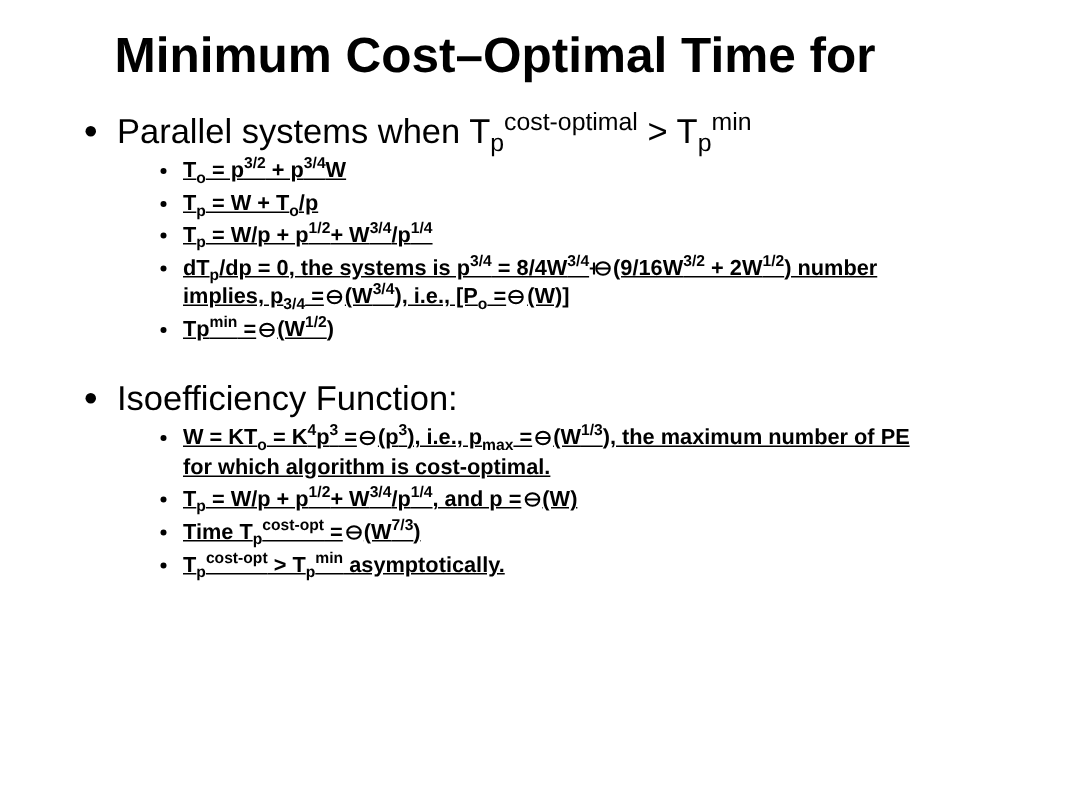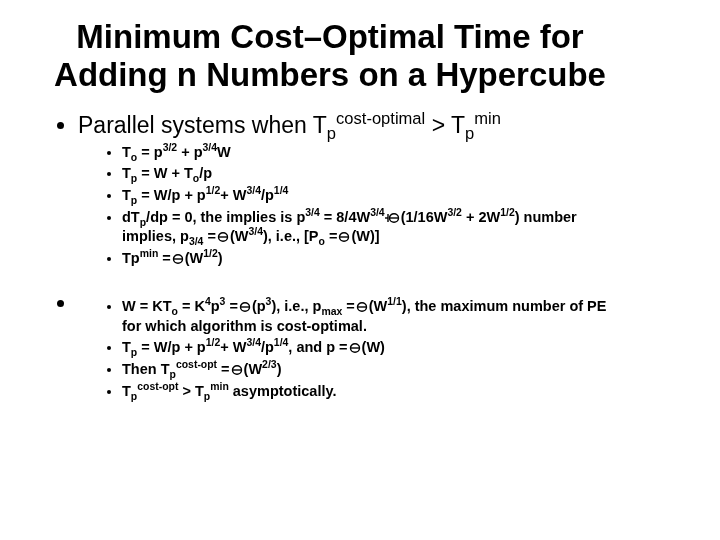--- a/index.html
+++ b/index.html
@@ -40,99 +40,100 @@
     list-style: disc;
     padding-left: 44px;
     margin: 4px 0 0 0;
   }
   ul.sub > li {
     font-size: 14.5px;
     font-weight: bold;
     line-height: 1.35;
     margin-bottom: 2px;
     font-family: Arial, Helvetica, sans-serif;
+    text-decoration: underline;
   }
   .sup { font-size: 0.72em; vertical-align: super; line-height: 0; }
   .sub-s { font-size: 0.72em; vertical-align: sub; line-height: 0; }
   .theta {
     display: inline-block;
     vertical-align: -2px;
   }
 </style>
 </head>
 <body>
 
 <div class="slide">
 
   <div class="title">
     <span>Minimum Cost–Optimal Time for</span><br>
-    <span>Adding n Numbers on a Hypercube</span>
   </div>
 
   <ul class="top">
 
     <li>
       <span>Parallel systems when T</span><span class="sub-s">p</span><span class="sup">cost-optimal</span><span> &gt; T</span><span class="sub-s">p</span><span class="sup">min</span>
 
       <ul class="sub">
         <li>
           <span>T</span><span class="sub-s">o</span><span> = p</span><span class="sup">3/2</span><span> + p</span><span class="sup">3/4</span><span>W</span>
         </li>
         <li>
           <span>T</span><span class="sub-s">p</span><span> = W + T</span><span class="sub-s">o</span><span>/p</span>
         </li>
         <li>
           <span>T</span><span class="sub-s">p</span><span> = W/p + p</span><span class="sup">1/2</span><span>+ W</span><span class="sup">3/4</span><span>/p</span><span class="sup">1/4</span>
         </li>
         <li>
-          <span>dT</span><span class="sub-s">p</span><span>/dp = 0, the implies is p</span><span class="sup">3/4</span><span> = 8/4W</span><span class="sup">3/4</span><svg class="theta" width="16" height="12" viewBox="0 0 16 12">
+          <span>dT</span><span class="sub-s">p</span><span>/dp = 0, the systems is p</span><span class="sup">3/4</span><span> = 8/4W</span><span class="sup">3/4</span><svg class="theta" width="16" height="12" viewBox="0 0 16 12">
               <line x1="0" y1="6" x2="3" y2="6" stroke="#000" stroke-width="1.4"></line>
               <line x1="3" y1="2" x2="3" y2="10" stroke="#000" stroke-width="1.4"></line>
               <ellipse cx="9" cy="6" rx="4.5" ry="4.2" fill="none" stroke="#000" stroke-width="1.4"></ellipse>
               <line x1="4.5" y1="6" x2="13.5" y2="6" stroke="#000" stroke-width="1.4"></line>
-            </svg><span>(1/16W</span><span class="sup">3/2</span><span> + 2W</span><span class="sup">1/2</span><span>) number implies, p</span><span class="sub-s">3/4</span><span> =</span><svg class="theta" width="14" height="12" viewBox="0 0 14 12">
+            </svg><span>(9/16W</span><span class="sup">3/2</span><span> + 2W</span><span class="sup">1/2</span><span>) number implies, p</span><span class="sub-s">3/4</span><span> =</span><svg class="theta" width="14" height="12" viewBox="0 0 14 12">
               <ellipse cx="7" cy="6" rx="4.5" ry="4.2" fill="none" stroke="#000" stroke-width="1.4"></ellipse>
               <line x1="2.5" y1="6" x2="11.5" y2="6" stroke="#000" stroke-width="1.4"></line>
             </svg><span>(W</span><span class="sup">3/4</span><span>), i.e., [P</span><span class="sub-s">o</span><span> =</span><svg class="theta" width="14" height="12" viewBox="0 0 14 12">
               <ellipse cx="7" cy="6" rx="4.5" ry="4.2" fill="none" stroke="#000" stroke-width="1.4"></ellipse>
               <line x1="2.5" y1="6" x2="11.5" y2="6" stroke="#000" stroke-width="1.4"></line>
             </svg><span>(W)]</span>
         </li>
         <li>
           <span>Tp</span><span class="sup">min</span><span> =</span><svg class="theta" width="14" height="12" viewBox="0 0 14 12">
               <ellipse cx="7" cy="6" rx="4.5" ry="4.2" fill="none" stroke="#000" stroke-width="1.4"></ellipse>
               <line x1="2.5" y1="6" x2="11.5" y2="6" stroke="#000" stroke-width="1.4"></line>
             </svg><span>(W</span><span class="sup">1/2</span><span>)</span>
         </li>
       </ul>
     </li>
 
     <li class="iso">
+      <span>Isoefficiency Function:</span>
 
       <ul class="sub">
         <li>
           <span>W = KT</span><span class="sub-s">o</span><span> = K</span><span class="sup">4</span><span>p</span><span class="sup">3</span><span> =</span><svg class="theta" width="14" height="12" viewBox="0 0 14 12">
               <ellipse cx="7" cy="6" rx="4.5" ry="4.2" fill="none" stroke="#000" stroke-width="1.4"></ellipse>
               <line x1="2.5" y1="6" x2="11.5" y2="6" stroke="#000" stroke-width="1.4"></line>
             </svg><span>(p</span><span class="sup">3</span><span>), i.e., p</span><span class="sub-s">max</span><span> =</span><svg class="theta" width="14" height="12" viewBox="0 0 14 12">
               <ellipse cx="7" cy="6" rx="4.5" ry="4.2" fill="none" stroke="#000" stroke-width="1.4"></ellipse>
               <line x1="2.5" y1="6" x2="11.5" y2="6" stroke="#000" stroke-width="1.4"></line>
-            </svg><span>(W</span><span class="sup">1/1</span><span>), the maximum number of PE for which algorithm is cost-optimal.</span>
+            </svg><span>(W</span><span class="sup">1/3</span><span>), the maximum number of PE for which algorithm is cost-optimal.</span>
         </li>
         <li>
           <span>T</span><span class="sub-s">p</span><span> = W/p + p</span><span class="sup">1/2</span><span>+ W</span><span class="sup">3/4</span><span>/p</span><span class="sup">1/4</span><span>, and p =</span><svg class="theta" width="14" height="12" viewBox="0 0 14 12">
               <ellipse cx="7" cy="6" rx="4.5" ry="4.2" fill="none" stroke="#000" stroke-width="1.4"></ellipse>
               <line x1="2.5" y1="6" x2="11.5" y2="6" stroke="#000" stroke-width="1.4"></line>
             </svg><span>(W)</span>
         </li>
         <li>
-          <span>Then T</span><span class="sub-s">p</span><span class="sup">cost-opt</span><span> =</span><svg class="theta" width="14" height="12" viewBox="0 0 14 12">
+          <span>Time T</span><span class="sub-s">p</span><span class="sup">cost-opt</span><span> =</span><svg class="theta" width="14" height="12" viewBox="0 0 14 12">
               <ellipse cx="7" cy="6" rx="4.5" ry="4.2" fill="none" stroke="#000" stroke-width="1.4"></ellipse>
               <line x1="2.5" y1="6" x2="11.5" y2="6" stroke="#000" stroke-width="1.4"></line>
-            </svg><span>(W</span><span class="sup">2/3</span><span>)</span>
+            </svg><span>(W</span><span class="sup">7/3</span><span>)</span>
         </li>
         <li>
           <span>T</span><span class="sub-s">p</span><span class="sup">cost-opt</span><span> &gt; T</span><span class="sub-s">p</span><span class="sup">min</span><span> asymptotically.</span>
         </li>
       </ul>
     </li>
 
   </ul>
 
 </div>

